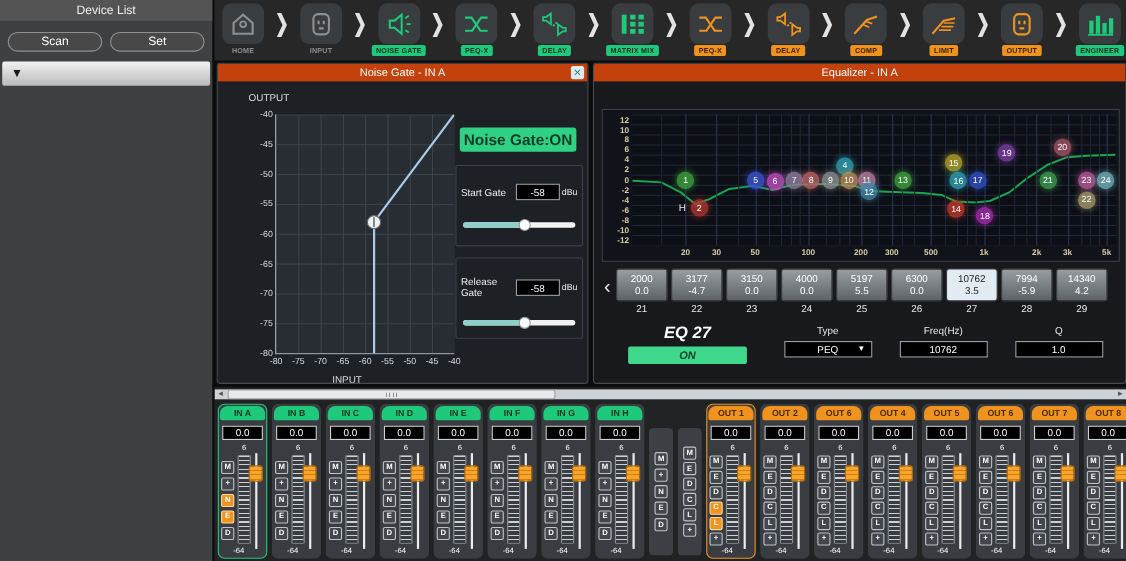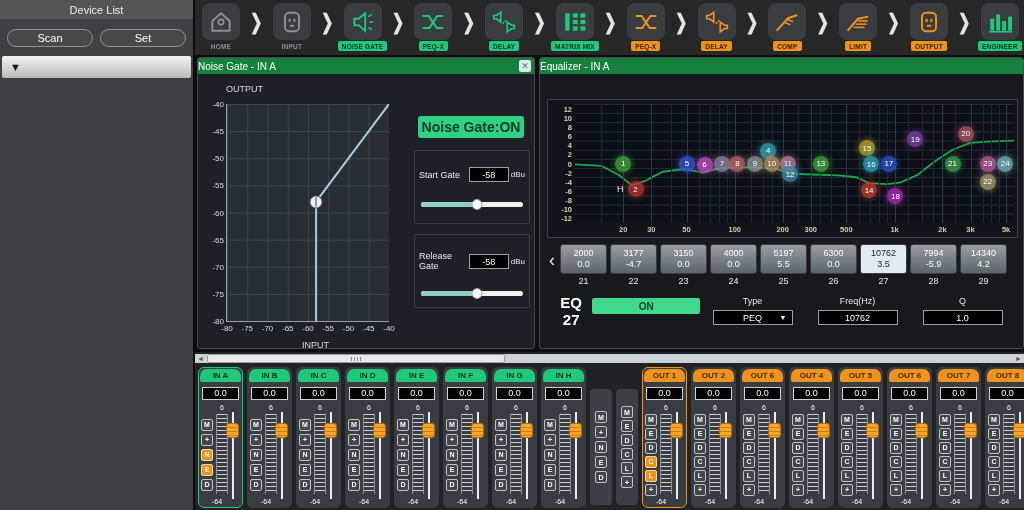--- a/index.html
+++ b/index.html
@@ -25,30 +25,30 @@
   .tb-tile { width:38px; height:37px; background:#3a3d40; border-radius:8px;
              display:flex; align-items:center; justify-content:center; }
   .tb-label { margin-top:1px; font-size:6.5px; font-weight:bold; letter-spacing:.2px; white-space:nowrap; }
   .tb-label.plain { color:#8b9094; padding-top:2px; }
   .tb-label.green { background:#1ec97c; color:#11301f; border-radius:2px; padding:1.5px 4px; }
   .tb-label.orange { background:#f0921e; color:#3a2200; border-radius:2px; padding:1.5px 4px; }
   .tb-sep { color:#e3e3e3; font-size:15px; line-height:37px; font-weight:bold; transform:scaleY(1.4); }
 
   
   .panel { position:absolute; border:1px solid #46494d; border-radius:3px; overflow:hidden; }
-  .ptitle { height:16px; background:#15803d; color:#fff; font-size:10px;
-            display:flex; align-items:center; justify-content:flex-start; position:relative; }
+  .ptitle { height:16px; background:#c2410c; color:#fff; font-size:10px;
+            display:flex; align-items:center; justify-content:center; position:relative; }
   .pclose { position:absolute; right:3px; top:2px; width:12px; height:12px; background:#dfe9ee;
             border-radius:2px; color:#2a8f8f; font-size:9px; line-height:12px; text-align:center; cursor:pointer; }
 
   
   #ng-panel { left:197px; top:57px; width:338px; height:292px; background:#1d2126; }
   #ng-graphwrap { position:absolute; left:0; top:16px; width:210px; height:276px; }
   .ng-ylab { position:absolute; left:28px; top:10px; color:#d8dde2; font-size:9px; }
-  #ng-plot { position:absolute; left:28px; top:30px; width:163px; height:218px; background:#282d34;
+  #ng-plot { position:absolute; left:52px; top:30px; width:163px; height:218px; background:#282d34;
              border-left:1px solid #9aa2ab; border-bottom:1px solid #9aa2ab;
              background-image:linear-gradient(to right,#3c434c 1px,transparent 1px),
                               linear-gradient(to bottom,#3c434c 1px,transparent 1px);
              background-size:12.5% 12.5%; }
   .ng-ytick { position:absolute; right:100%; margin-right:3px; transform:translateY(-50%);
               color:#d8dde2; font-size:8px; }
   .ng-xtick { position:absolute; top:100%; margin-top:3px; transform:translateX(-50%);
               color:#d8dde2; font-size:8px; }
   .ng-xlab { position:absolute; left:36px; width:163px; top:266px; text-align:center; color:#d8dde2; font-size:9px; }
   #ng-curve { position:absolute; inset:0; width:100%; height:100%; }
@@ -529,21 +529,21 @@
           <div class="cellcol">
             <div class="bcell">
               <span>14340</span>
               <span>4.2</span>
             </div>
             <div class="bindex">29</div>
           </div>
         </div>
     </div>
     <div id="eq-bottom">
-      <div style="width:150px;display:flex;flex-direction:row;">
+      <div style="width:150px;display:flex;flex-direction:column;align-items:center;font-style:italic;">
         <div class="eqb-name">EQ 27</div>
         <div class="eqb-on">ON</div>
       </div>
       <div style="flex:1;display:flex;justify-content:space-around;">
         <div class="eqb-col">
           <div class="eqb-label">Type</div>
           <div class="eqb-box">
             <span>PEQ</span>
             <span class="dd">▼</span>
           </div>

